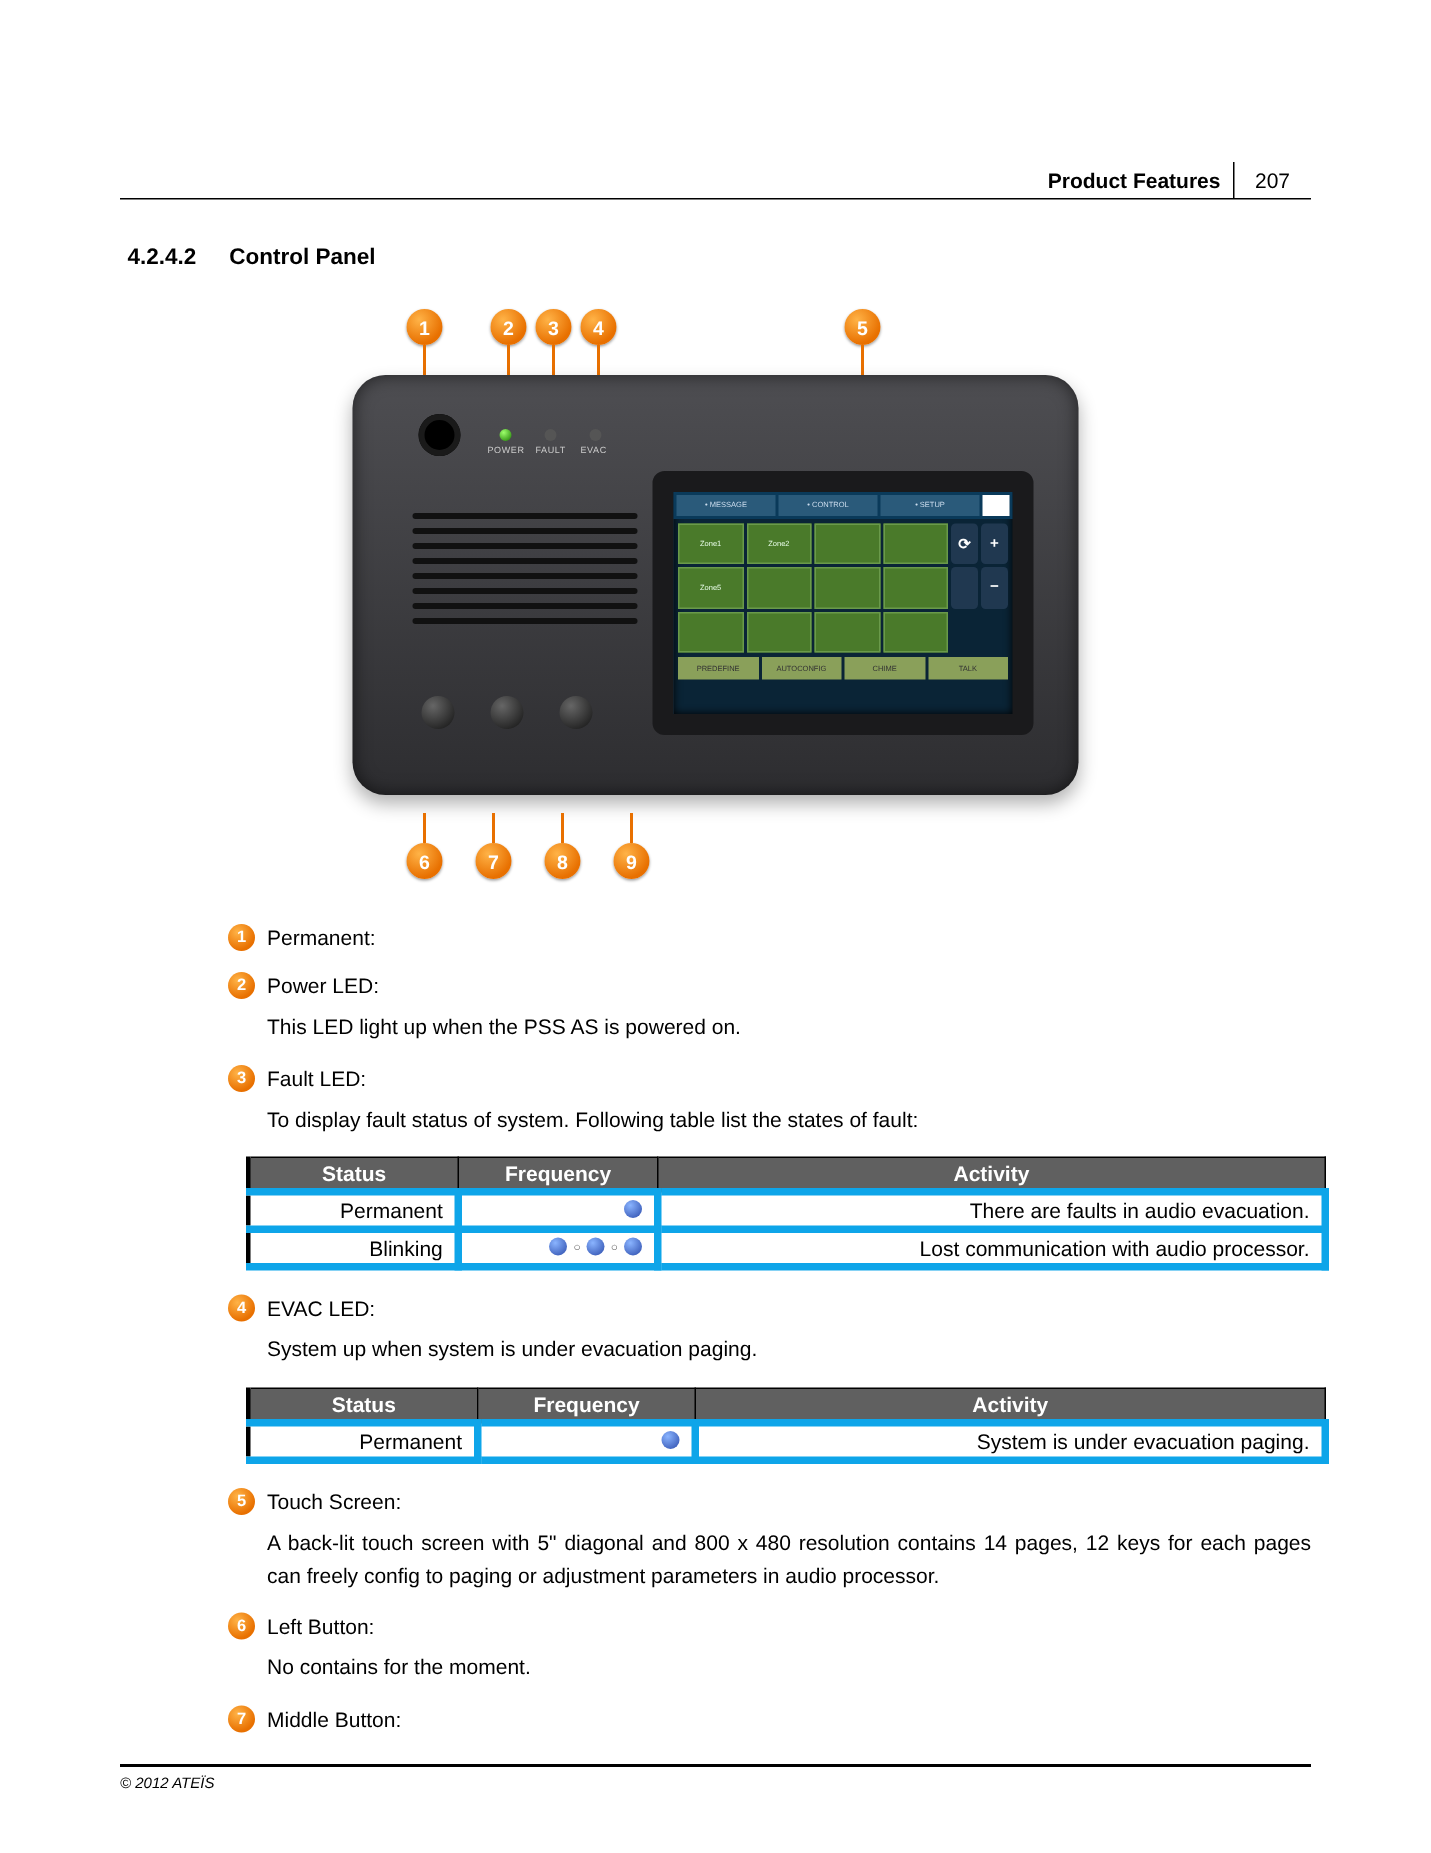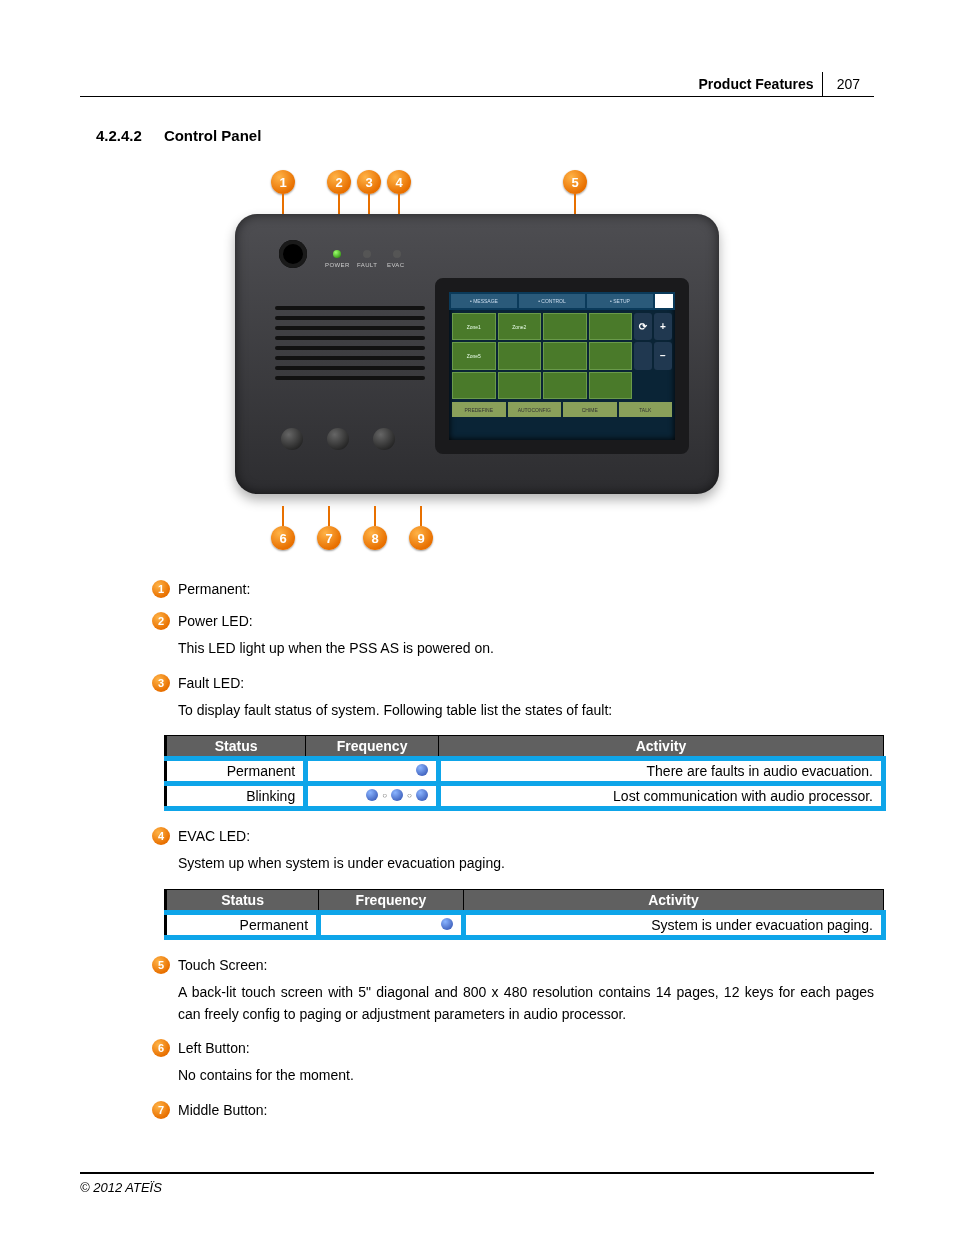--- a/index.html
+++ b/index.html
@@ -1,21 +1,21 @@
 <!DOCTYPE html>
 <html><head>
 <meta charset="utf-8">
 <style>
   body{margin:0;padding:0;background:#fff;font-family:Arial,Helvetica,sans-serif;color:#000;font-size:14px}
-  .page{width:954px;min-height:1235px;margin:0 auto;position:relative;box-sizing:border-box;padding:72px 80px 40px 80px}
+  .page{width:954px;min-height:1235px;margin:0 auto;position:relative;box-sizing:border-box;padding:108px 80px 40px 80px}
   .hdr-line{border-bottom:1.5px solid #000;margin-bottom:30px}
   .hdr-row{display:flex;justify-content:flex-end;align-items:stretch;height:24px}
   .hdr-title{font-weight:bold;padding:2px 8px;border-right:1px solid #000;display:flex;align-items:center}
   .hdr-num{padding:2px 14px;display:flex;align-items:center}
-  .sec-row{display:flex;gap:22px;font-weight:bold;font-size:15px;margin:0 0 26px 16px}
+  .sec-row{display:flex;gap:22px;font-weight:bold;font-size:15px;margin:0 0 26px 5px}
   .figwrap{display:flex;justify-content:center;margin-bottom:30px}
   .fig{position:relative;width:520px;height:380px}
   .callout{position:absolute;width:24px;height:24px;border-radius:50%;background:radial-gradient(circle at 35% 30%,#ffb347,#e87000 70%);color:#fff;font-weight:bold;font-size:13px;display:flex;align-items:center;justify-content:center;box-shadow:0 1px 2px rgba(0,0,0,.4)}
   .callout.top .stem{position:absolute;top:24px;left:11px;width:2px;height:20px;background:#e87000}
   .callout.bot .stem{position:absolute;bottom:24px;left:11px;width:2px;height:20px;background:#e87000}
   .device{position:absolute;top:44px;left:18px;width:484px;height:280px;background:linear-gradient(#4e4e52,#2d2d30);border-radius:22px;box-shadow:inset 0 0 12px rgba(0,0,0,.6),0 6px 12px rgba(0,0,0,.3)}
   .mic-hole{position:absolute;top:26px;left:44px;width:28px;height:28px;border-radius:50%;background:#000;box-shadow:inset 0 0 0 4px #1a1a1a}
   .led{position:absolute;top:36px;width:8px;height:8px;border-radius:50%}
   .led.green{background:radial-gradient(circle at 35% 30%,#9cff6b,#1a7a00)}
   .led.off{background:#555}
@@ -37,21 +37,21 @@
   .ihead{display:flex;align-items:center;gap:8px;margin-bottom:8px}
   .inum{width:18px;height:18px;border-radius:50%;background:radial-gradient(circle at 35% 30%,#ffb347,#e87000 70%);color:#fff;font-size:11px;font-weight:bold;display:flex;align-items:center;justify-content:center;flex:0 0 18px}
   .idesc{margin:0 0 14px 26px;line-height:1.55;text-align:justify}
   table{border-collapse:collapse;width:100%;margin:4px 0 16px 12px;font-size:14px}
   th{background:#606060;color:#fff;font-weight:bold;border:1px solid #000;padding:2px 6px;text-align:center}
   th:first-child,td:first-child{border-left:3px solid #000}
   td{border:5px solid #0ea5e9;padding:2px 8px;text-align:right}
   .dotrow{display:inline-flex;align-items:center;gap:4px}
   .dot{width:12px;height:12px;border-radius:50%;background:radial-gradient(circle at 35% 30%,#8ab4ff,#2a4aaa);display:inline-block}
   .sm{font-size:8px;color:#555}
-  .ftr{position:absolute;left:80px;right:80px;bottom:40px;border-top:2px solid #000;padding-top:6px;font-style:italic;font-size:13px}
+  .ftr{position:absolute;left:80px;right:80px;bottom:40px;border-top:2px solid #000;padding-top:6px;font-style:italic;font-size:10px}
 </style>
 </head>
 <body>
 
 <div class="page">
   <div class="hdr-line">
     <div class="hdr-row">
       <div class="hdr-title">Product Features</div>
       <div class="hdr-num">207</div>
     </div>

